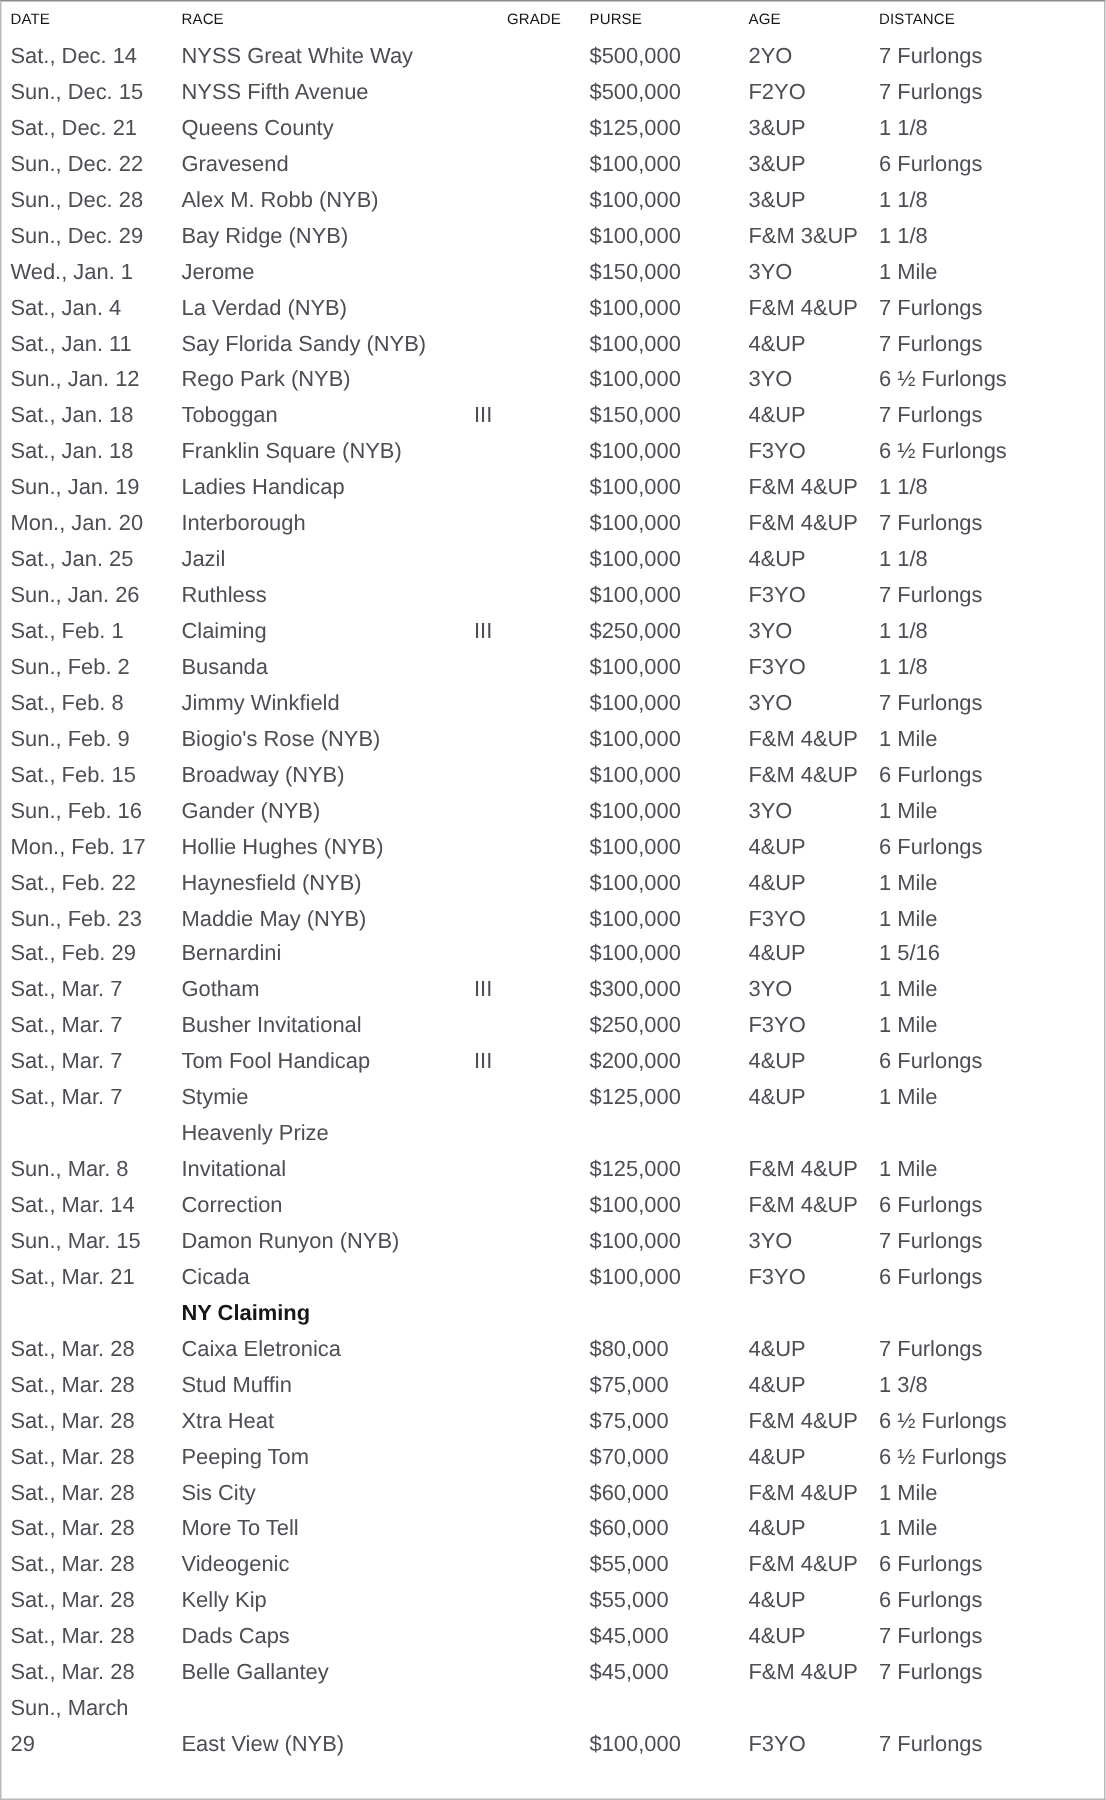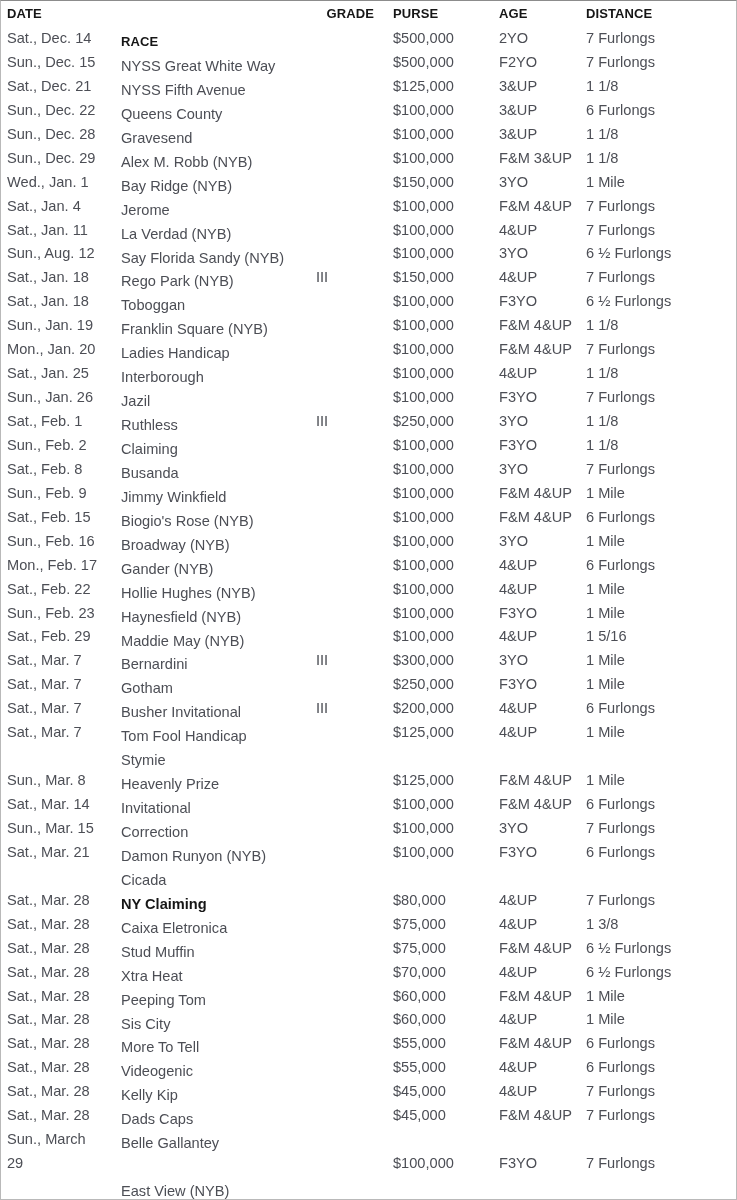--- a/index.html
+++ b/index.html
@@ -38,36 +38,36 @@
     height: 23.95px;
     line-height: 23.95px;
     font-size: 14.6px;
     color: #4c4e55;
     white-space: nowrap;
     overflow: visible;
   }
 
   
   .c-date     { left: 6px;   }
-  .c-race     { left: 120px; margin-top: 28px; }
+  .c-race     { left: 120px; }
   .c-grade    { left: 315px; text-align: right; }
   .c-purse    { left: 392px; }
   .c-age      { left: 498px; }
   .c-distance { left: 585px; }
 
   
   .sched-row.header {
     height: 26px;
     line-height: 26px;
   }
   .sched-row.header .cell {
     height: 26px;
     line-height: 26px;
-    font-weight: bold;
-    font-size: 13px;
+    font-weight: normal;
+    font-size: 10px;
     color: #161616;
     letter-spacing: 0.1px;
   }
   .sched-row.header .c-grade {
     left: auto;
     right: 362px;
   }
 
   
   .sched-row .cell.bold {
@@ -145,21 +145,21 @@
       <div class="cell c-distance">7 Furlongs</div>
     </div>
     <div class="sched-row">
       <div class="cell c-date">Sat., Jan. 11</div>
       <div class="cell c-race">Say Florida Sandy (NYB)</div>
       <div class="cell c-purse">$100,000</div>
       <div class="cell c-age">4&amp;UP</div>
       <div class="cell c-distance">7 Furlongs</div>
     </div>
     <div class="sched-row">
-      <div class="cell c-date">Sun., Aug. 12</div>
+      <div class="cell c-date">Sun., Jan. 12</div>
       <div class="cell c-race">Rego Park (NYB)</div>
       <div class="cell c-purse">$100,000</div>
       <div class="cell c-age">3YO</div>
       <div class="cell c-distance">6 ½ Furlongs</div>
     </div>
     <div class="sched-row">
       <div class="cell c-date">Sat., Jan. 18</div>
       <div class="cell c-race">Toboggan</div>
       <div class="cell c-grade">III</div>
       <div class="cell c-purse">$150,000</div>

